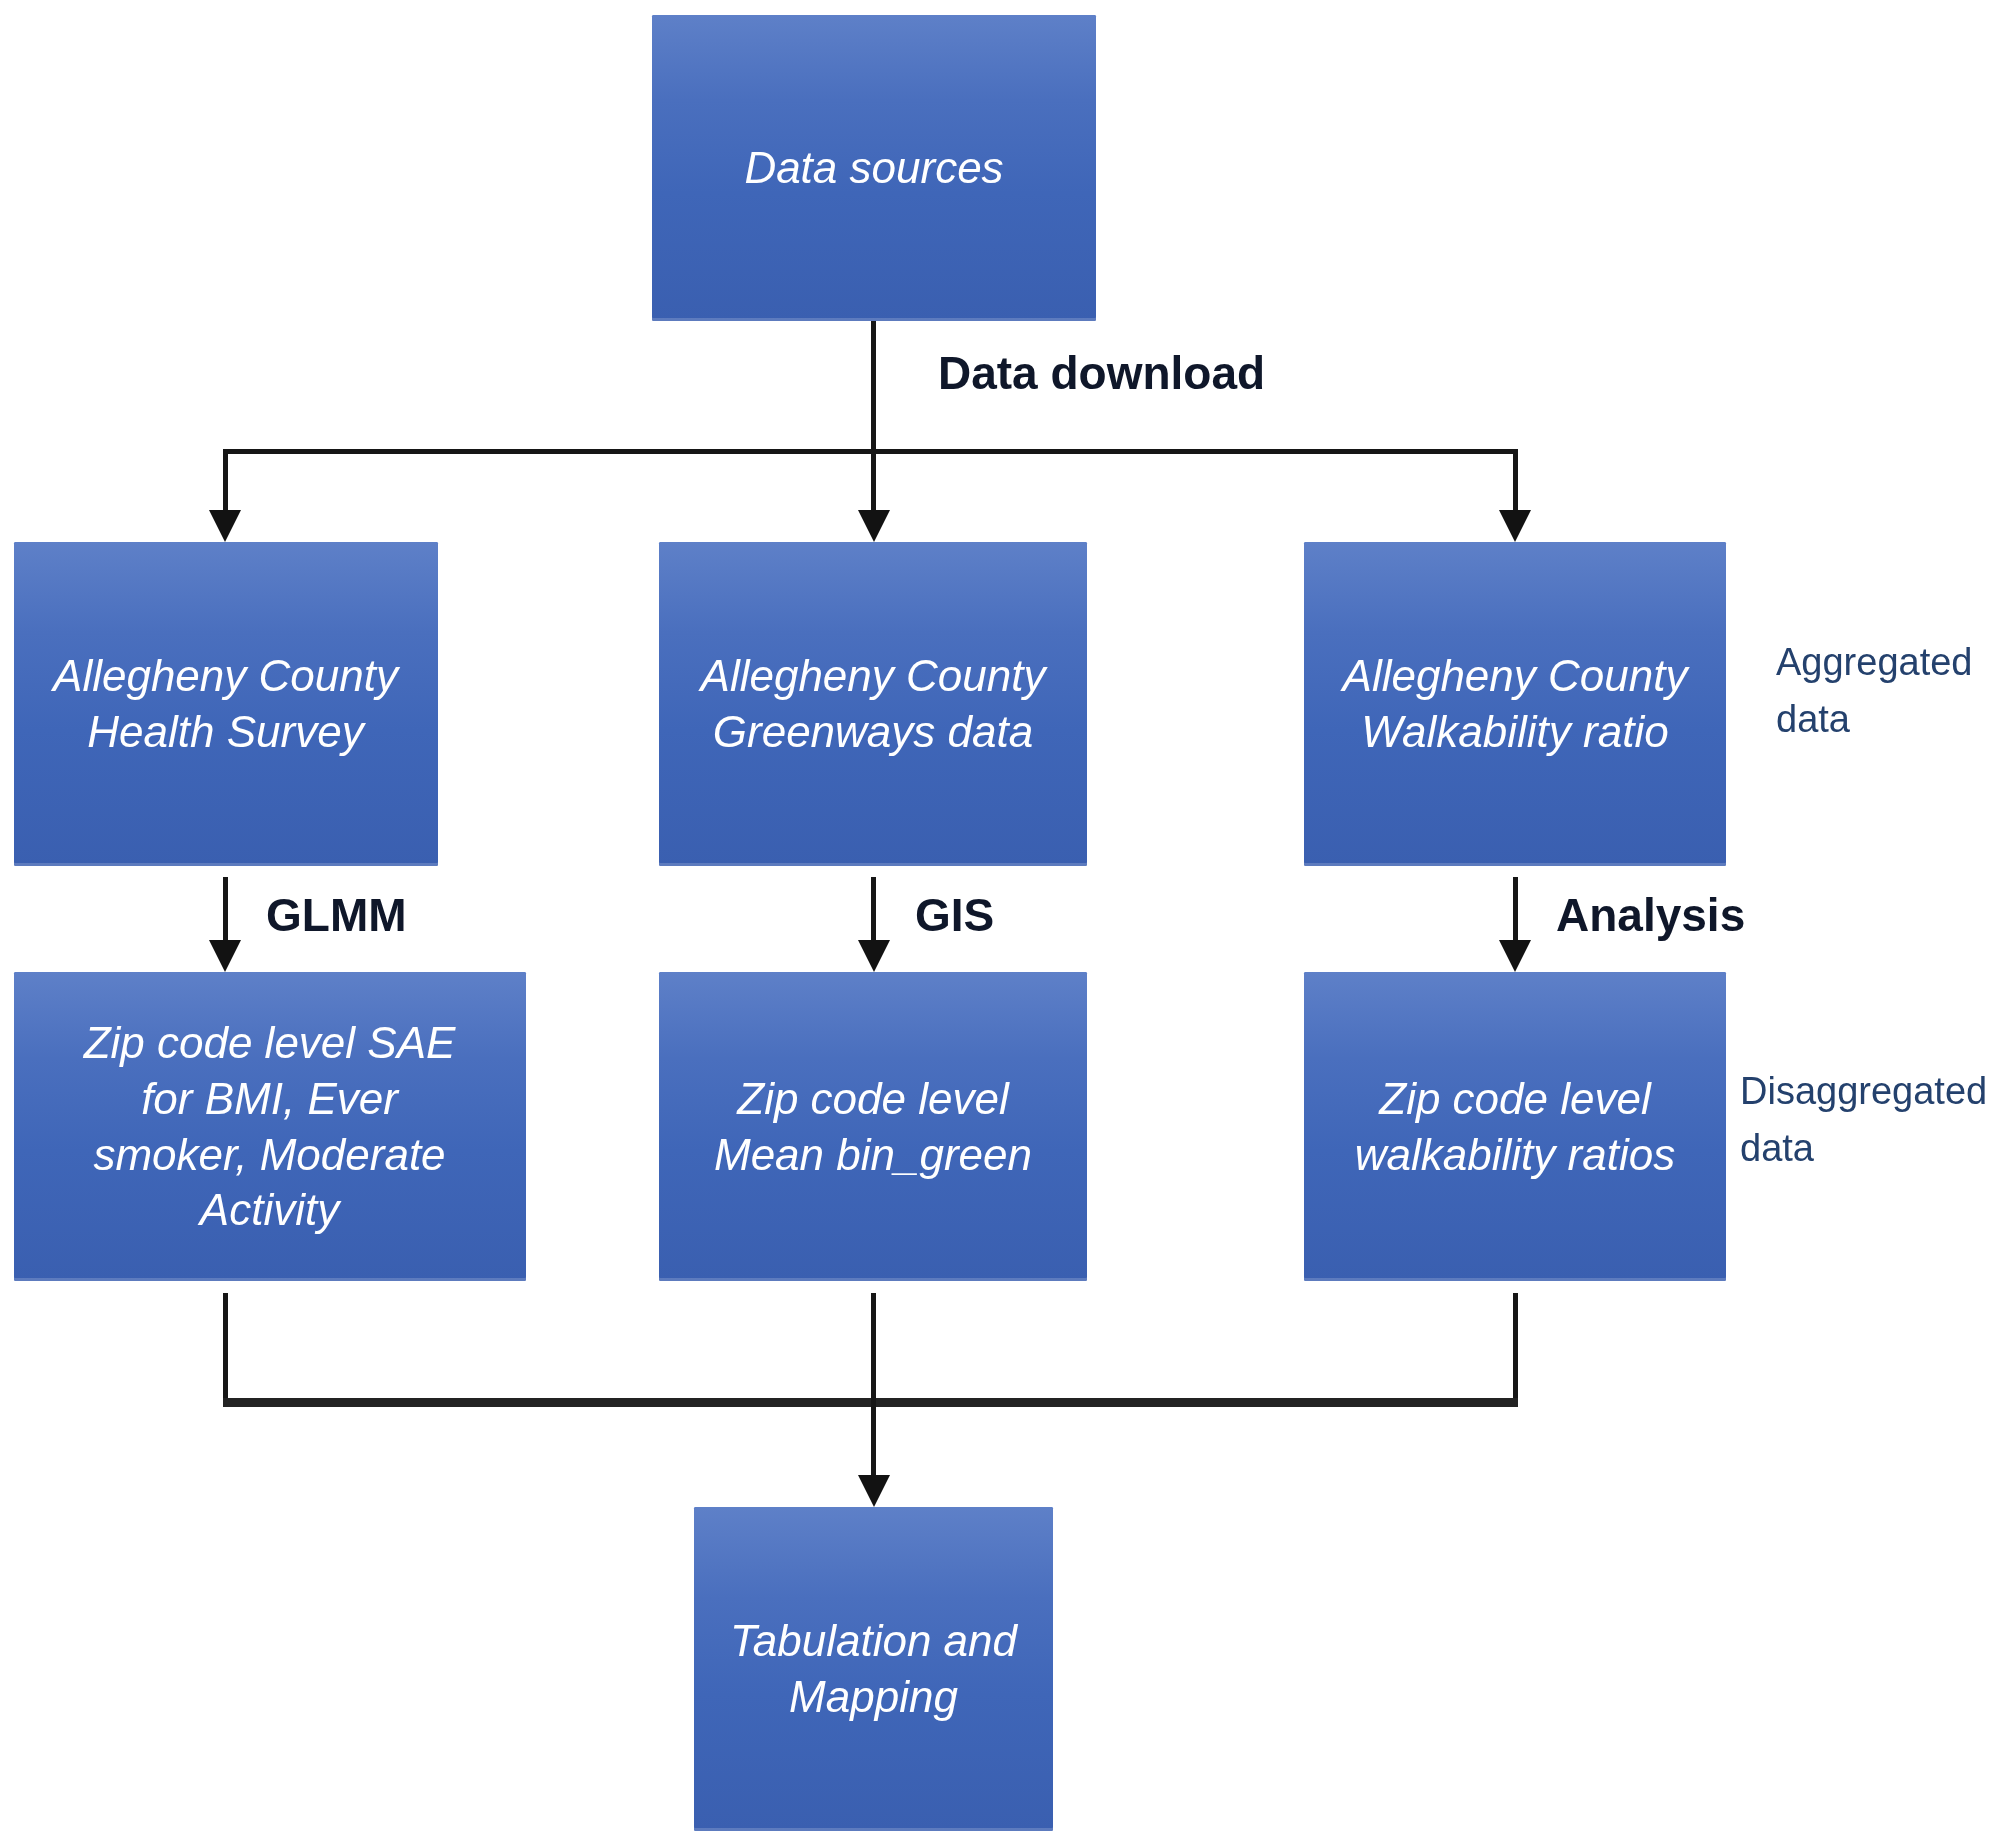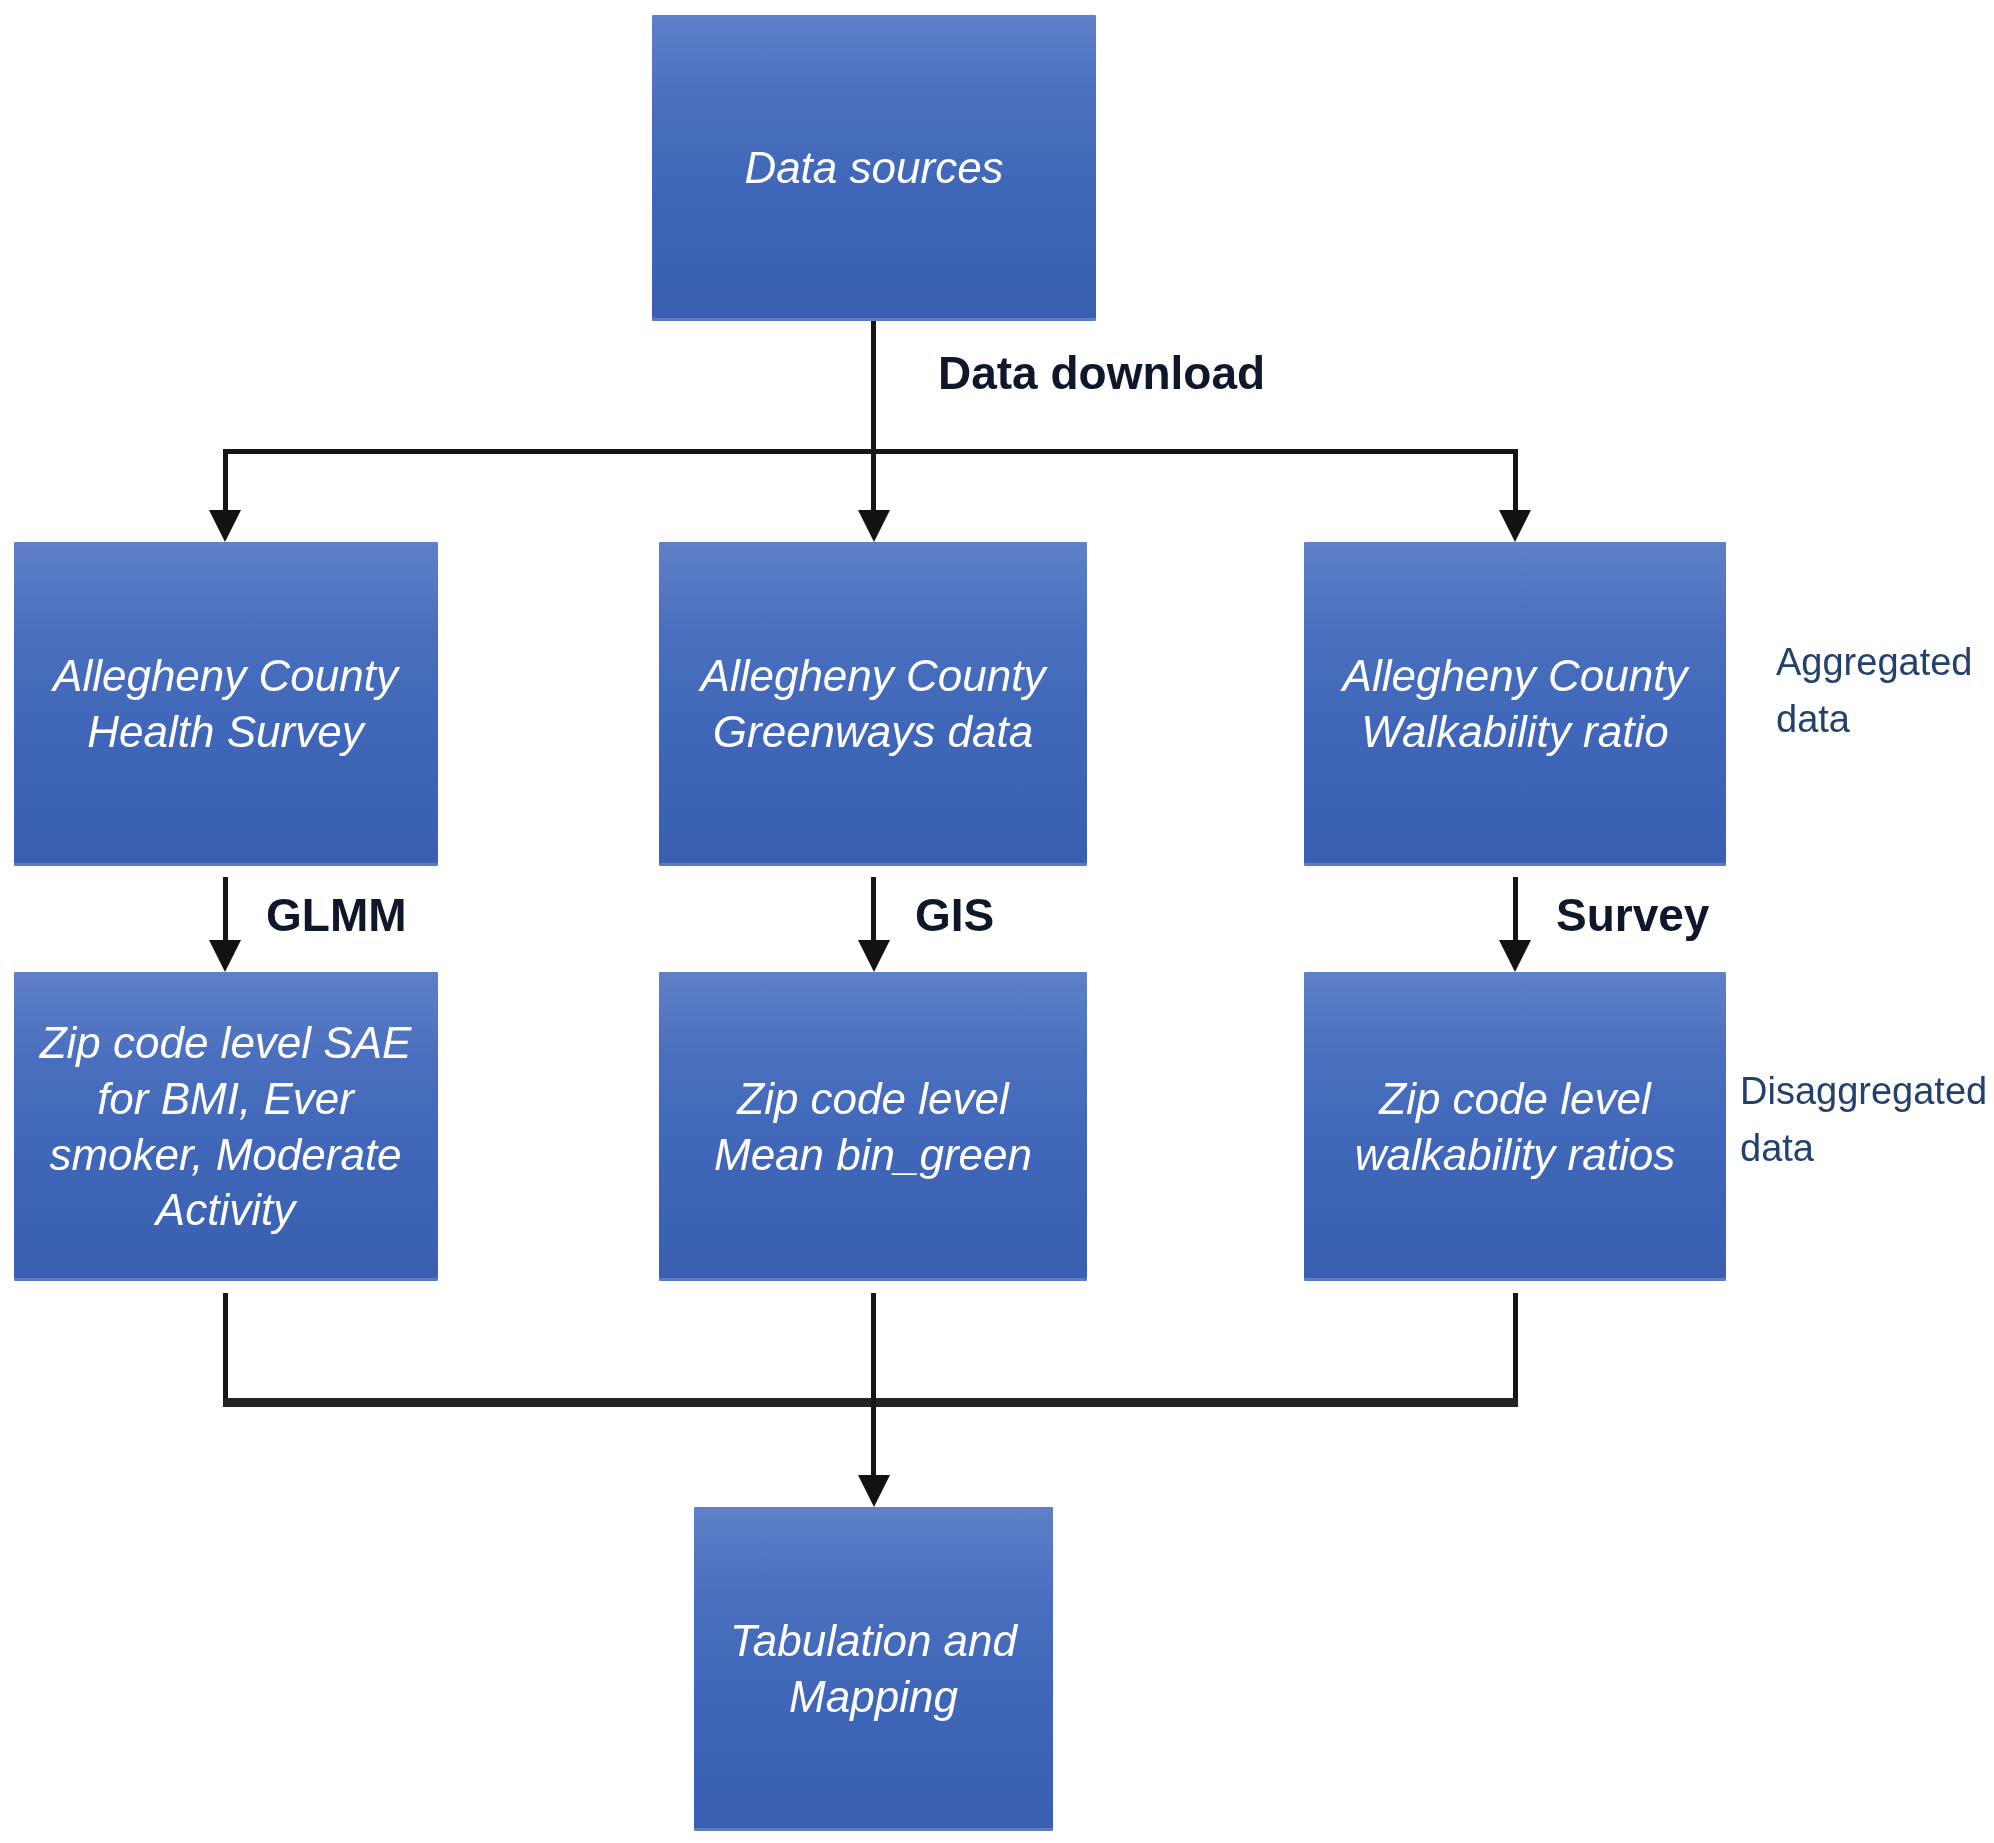--- a/index.html
+++ b/index.html
@@ -89,23 +89,23 @@
   <div class="vline" style="left:223px; top:877px; width:4.9px; height:64px;"></div>
   <div class="arrowhead" style="left:209px; top:940px;"></div>
   <div class="edge-label" style="left:266px; top:888px;">GLMM</div>
 
   <div class="vline" style="left:871px; top:877px; width:4.9px; height:64px;"></div>
   <div class="arrowhead" style="left:858px; top:940px;"></div>
   <div class="edge-label" style="left:915px; top:888px;">GIS</div>
 
   <div class="vline" style="left:1513px; top:877px; width:4.9px; height:64px;"></div>
   <div class="arrowhead" style="left:1499px; top:940px;"></div>
-  <div class="edge-label" style="left:1556px; top:888px;">Survey</div>
+  <div class="edge-label" style="left:1556px; top:888px;">Analysis</div>
 
-  <div class="node" style="left:13.5px; top:972px; width:424px; height:309px;">Zip code level SAE
+  <div class="node" style="left:13.5px; top:972px; width:512px; height:309px;">Zip code level SAE
 for BMI, Ever
 smoker, Moderate
 Activity</div>
   <div class="node" style="left:659px; top:972px; width:428px; height:309px;">Zip code level
 Mean bin_green</div>
   <div class="node" style="left:1304px; top:972px; width:422px; height:309px;">Zip code level
 walkability ratios</div>
 
   <div class="side-label" style="left:1740px; top:1063px;">Disaggregated
 data</div>

